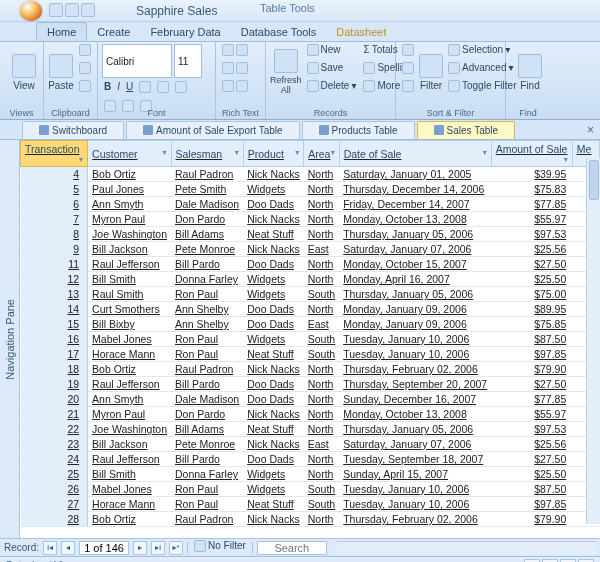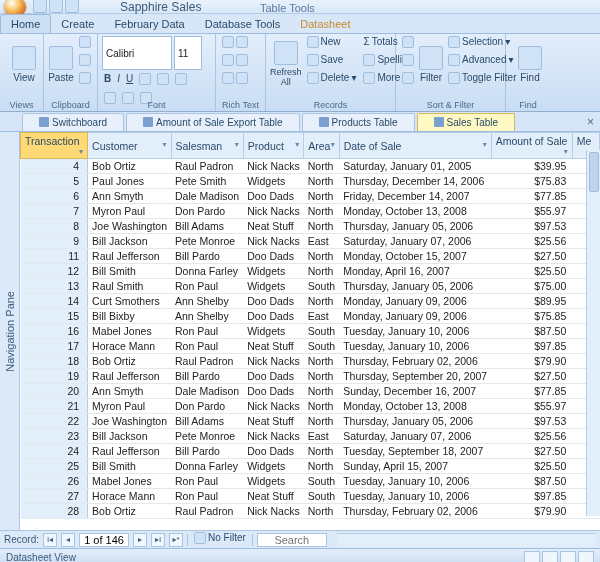--- a/index.html
+++ b/index.html
@@ -1,24 +1,24 @@
 <!DOCTYPE html>
 <html><head>
 <meta charset="utf-8">
 <style>
   * { box-sizing: border-box; margin: 0; padding: 0; font-family: "Segoe UI", Tahoma, sans-serif; }
   body { width: 600px; height: 562px; background: #cfe0f5; overflow: hidden; font-size: 11px; color: #222; }
   
-  .titlebar { height: 14px; background: linear-gradient(#e9f2fb,#d8e7f8); display:flex; align-items:center; padding:0 4px; border-bottom:1px solid #b6cde8;}
+  .titlebar { height: 22px; background: linear-gradient(#e9f2fb,#d8e7f8); display:flex; align-items:center; padding:0 20px; border-bottom:1px solid #b6cde8;}
   .orb { width:22px; height:20px; border-radius:50%; background: radial-gradient(circle at 35% 30%, #fff, #f8c96b 35%, #e07a28 70%, #7a3d10); margin-right:6px; box-shadow:0 0 2px rgba(0,0,0,0.4);}
   .qat span { display:inline-block; width:14px; height:14px; margin:0 1px; border-radius:2px; background:#d0e2f5; border:1px solid #9fbde0;}
   .title-txt { margin:0 auto 0 40px; color:#3a5a7a; font-size:12px;}
   .tt-ctx { position:absolute; left:260px; top:2px; color:#5a7aa0; font-size:11px;}
   
-  .tabs { height:20px; background:#d8e7f8; display:flex; align-items:flex-end; border-bottom:1px solid #9fbde0;}
+  .tabs { height:20px; background:#d8e7f8; display:flex; align-items:flex-end; padding-left:36px; border-bottom:1px solid #9fbde0;}
   .tab { padding:3px 10px; font-size:11px; color:#2a4a6a; cursor:default;}
   .tab.active { background:#cddff3; border:1px solid #9fbde0; border-bottom:none; border-radius:3px 3px 0 0;}
   .tab.ctx { color:#c78b2a;}
   
   .ribbon { height:78px; background:linear-gradient(#e3eefb,#c9ddf3); border-bottom:1px solid #8faed0; display:flex;}
   .group { border-right:1px solid #aac4e2; padding:2px 4px 12px 4px; display:flex; flex-direction:column; justify-content:space-between; position:relative;}
   .group-label { position:absolute; bottom:0; left:0; right:0; text-align:center; font-size:9px; color:#4a6a8a; padding:1px 0;}
   .btn-big { display:flex; flex-direction:column; align-items:center; justify-content:center; width:40px; height:56px; font-size:10px; color:#2a4a6a; gap:2px;}
   .btn-big .ico { width:24px; height:24px; background:#d0e2f5; border:1px solid #9fbde0; border-radius:2px;}
   .group-body { display:flex; gap:3px; align-items:flex-start;}
@@ -29,21 +29,21 @@
   
   .doctabs { height:20px; background:#d6e5f7; display:flex; align-items:center; padding-left:22px; gap:2px; border-bottom:1px solid #9fbde0;}
   .doctab { height:18px; display:flex; align-items:center; gap:3px; padding:0 16px; font-size:10px; background:#e8f1fb; border:1px solid #aac4e2; border-bottom:none; border-radius:2px 2px 0 0; color:#2a4a6a;}
   .doctab.active { background:#fef9c3; border-color:#d8b95a;}
   .doctab .ic { width:10px; height:10px; background:#7aa0d0; border-radius:1px;}
   .doctabs .close { margin-left:auto; margin-right:6px; font-size:12px; color:#4a6a8a;}
   
   .main { display:flex; height:398px; }
   .navpane { width:20px; background:#dce9f8; border-right:1px solid #aac4e2; display:flex; align-items:center; justify-content:center;}
   .navpane span { writing-mode:vertical-rl; transform:rotate(180deg); font-size:11px; color:#3a5a7a;}
-  .grid-wrap { flex:1; background:#fff; overflow:hidden; position:relative;}
+  .grid-wrap { flex:1; background:#fff; overflow:hidden; position:relative;text-decoration:underline;}
   table { border-collapse:collapse; width:100%; font-size:10.5px;}
   thead th { background:#e3eefb; border:1px solid #b6cde8; padding:2px 4px; font-weight:normal; color:#2a4a6a; text-align:left; position:relative; height:18px;}
   thead th .arrow { float:right; font-size:8px; color:#6a8aac;}
   thead th.sel { background:#ffd976; border-color:#d8b95a;}
   tbody td { border-bottom:1px solid #e0e8f2; padding:1px 4px; height:13px; white-space:nowrap;}
   tbody td.idcell { background:#e3eefb; border-right:1px solid #b6cde8; text-align:right; padding-right:8px;}
   tbody td.amt { text-align:right; padding-right:6px;}
   
   .hscroll { position:absolute; bottom:0; left:0; right:14px; height:14px; background:#e3eefb; border-top:1px solid #b6cde8;}
   .vscroll { position:absolute; top:18px; right:0; bottom:14px; width:14px; background:#e3eefb; border-left:1px solid #b6cde8;}

